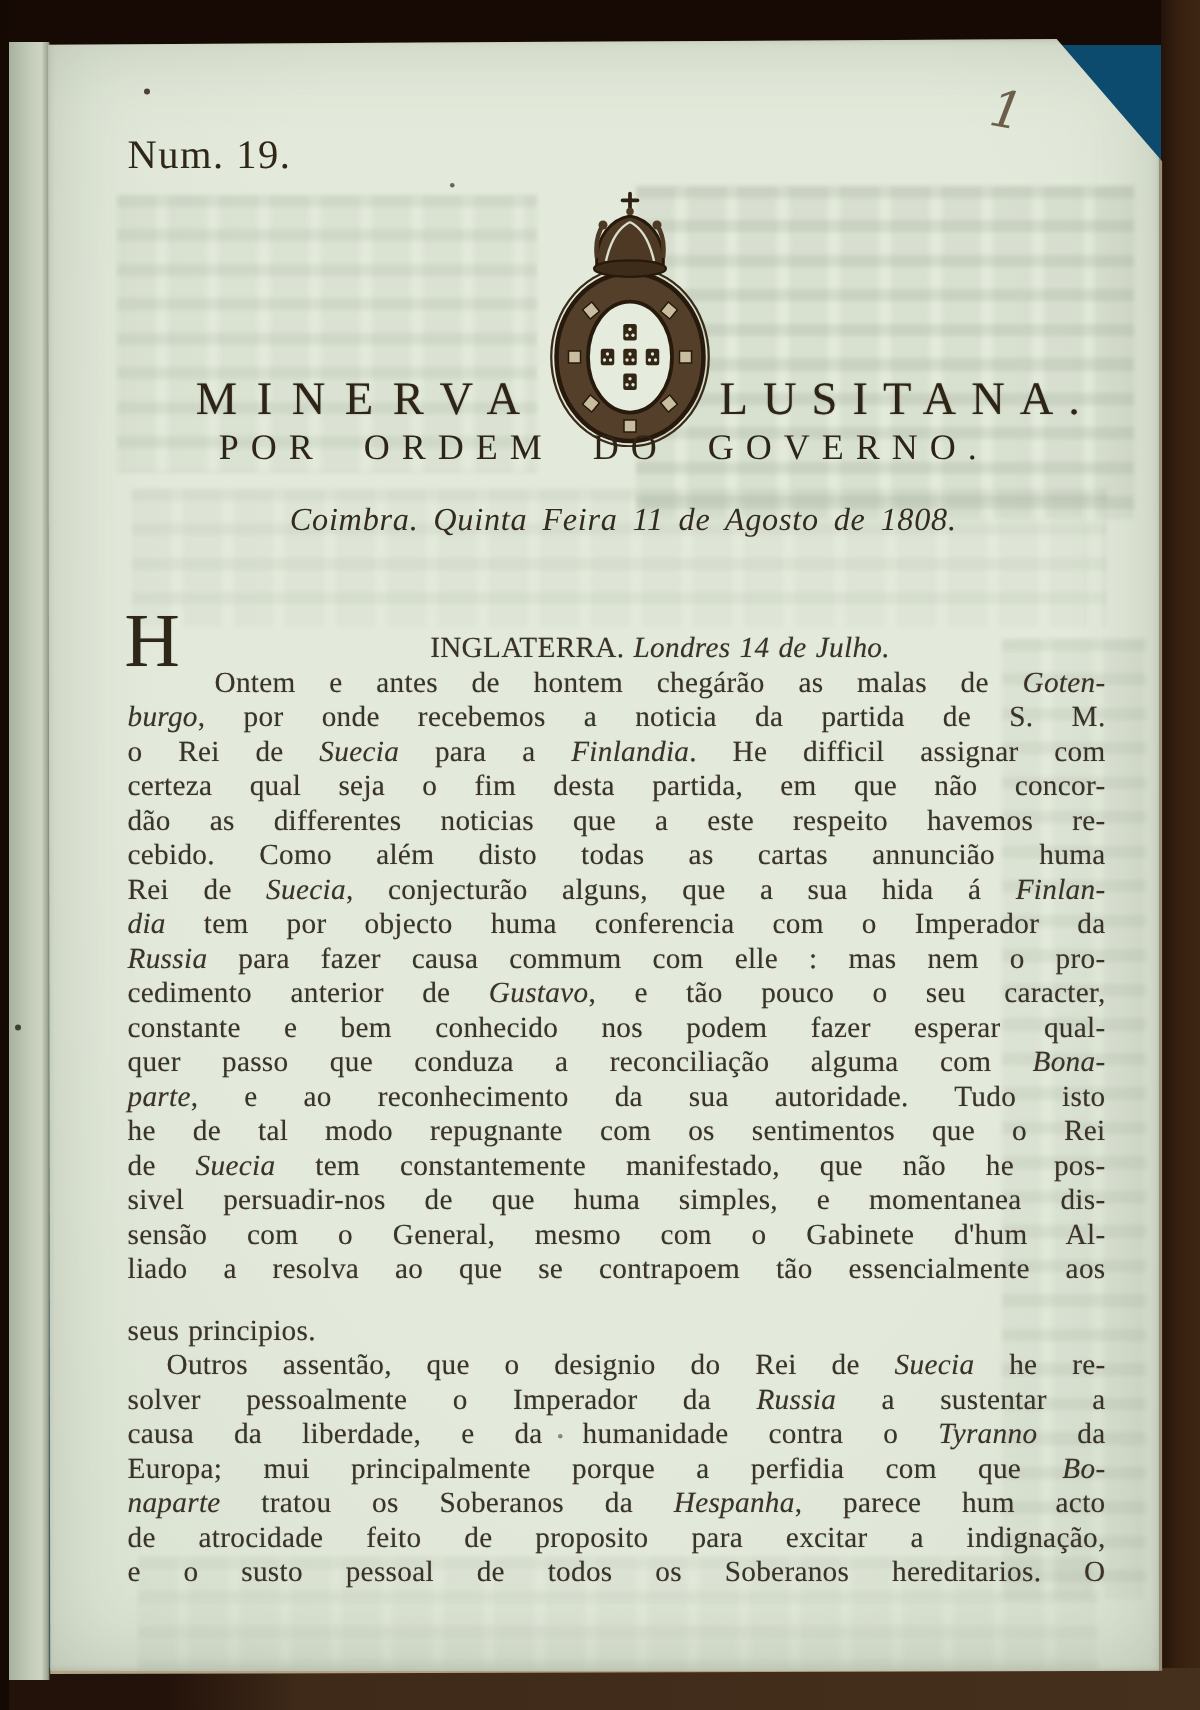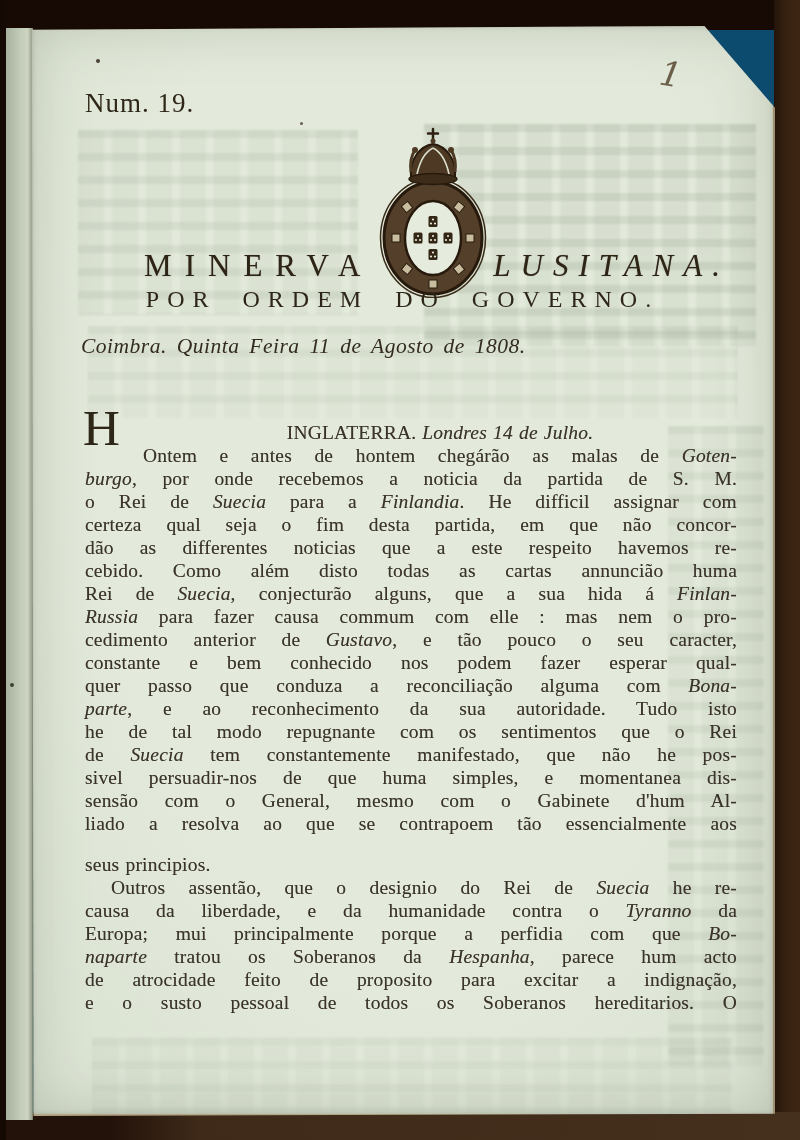--- a/index.html
+++ b/index.html
@@ -44,25 +44,25 @@
   .sp-strip{left:10px;top:683px;width:4px;height:4px;background:#3c4134;}
 
   .issue{position:absolute;left:53px;top:62px;font-size:27px;letter-spacing:1px;color:#2f2718;}
   .hand-num{position:absolute;left:628px;top:28px;font-size:34px;font-style:italic;
             font-family:"DejaVu Serif",serif;color:#584732;opacity:.85;transform:rotate(10deg);}
 
   .masthead{position:absolute;left:53px;top:96px;width:645px;height:176px;
             display:flex;justify-content:flex-end;align-items:flex-end;}
   .mast-title{font-size:31px;color:#2d2416;letter-spacing:13px;margin-bottom:14px;white-space:nowrap;
               text-shadow:0 0 1px rgba(45,36,22,.4);}
-  .mast-title.right{letter-spacing:10px;font-style:italic;}
+  .mast-title.right{letter-spacing:10px;}
 
   .subtitle{position:absolute;left:53px;top:260px;width:635px;text-align:center;
             font-size:24px;letter-spacing:8px;word-spacing:12px;color:#2d2517;white-space:nowrap;}
-  .dateline{position:absolute;left:49px;top:308px;width:635px;
+  .dateline{position:absolute;left:66px;top:308px;width:635px;text-align:center;
             font-style:italic;font-size:21.5px;letter-spacing:.5px;word-spacing:4px;color:#332c1e;}
 
   .article{position:absolute;left:53px;top:377px;width:652px;font-size:19.5px;
            letter-spacing:.2px;word-spacing:1px;color:#3a332a;
            text-shadow:0 0 .6px rgba(58,51,42,.45);}
   .dropcap{position:absolute;left:-2px;top:3px;font-size:51px;line-height:44px;color:#2e2718;}
   .line{height:23px;line-height:23px;text-align:justify;text-align-last:justify;white-space:nowrap;}
   .line .it{font-style:italic;}
   .line.pad{padding-left:58px;}
   .line.ctr{text-align:center;text-align-last:center;white-space:normal;}
@@ -153,32 +153,34 @@
       <div class="dropcap">H</div>
       <div id="lines">
           <div class="line ctr pad nj"><span class="caps">INGLATERRA. </span><span class="it">Londres 14 de Julho.</span></div>
           <div class="line pad"><span>Ontem e antes de hontem chegárão as malas de </span><span class="it">Goten-</span></div>
           <div class="line"><span class="it">burgo</span><span>, por onde recebemos a noticia da partida de S. M.</span></div>
           <div class="line"><span>o Rei de </span><span class="it">Suecia</span><span> para a </span><span class="it">Finlandia</span><span>. He difficil assignar com</span></div>
           <div class="line"><span>certeza qual seja o fim desta partida, em que não concor-</span></div>
           <div class="line"><span>dão as differentes noticias que a este respeito havemos re-</span></div>
           <div class="line"><span>cebido. Como além disto todas as cartas annuncião huma</span></div>
           <div class="line"><span>Rei de </span><span class="it">Suecia</span><span>, conjecturão alguns, que a sua hida á </span><span class="it">Finlan-</span></div>
+          <div class="line"><span class="it">dia</span><span> tem por objecto huma conferencia com o Imperador da</span></div>
           <div class="line"><span class="it">Russia</span><span> para fazer causa commum com elle : mas nem o pro-</span></div>
           <div class="line"><span>cedimento anterior de </span><span class="it">Gustavo</span><span>, e tão pouco o seu caracter,</span></div>
           <div class="line"><span>constante e bem conhecido nos podem fazer esperar qual-</span></div>
           <div class="line"><span>quer passo que conduza a reconciliação alguma com </span><span class="it">Bona-</span></div>
           <div class="line"><span class="it">parte</span><span>, e ao reconhecimento da sua autoridade. Tudo isto</span></div>
           <div class="line"><span>he de tal modo repugnante com os sentimentos que o Rei</span></div>
           <div class="line"><span>de </span><span class="it">Suecia</span><span> tem constantemente manifestado, que não he pos-</span></div>
           <div class="line"><span>sivel persuadir-nos de que huma simples, e momentanea dis-</span></div>
           <div class="line"><span>sensão com o General, mesmo com o Gabinete d'hum Al-</span></div>
           <div class="line"><span>liado a resolva ao que se contrapoem tão essencialmente aos</span></div>
           <div class="line nj"><span>seus principios.</span></div>
           <div class="line ind"><span>Outros assentão, que o designio do Rei de </span><span class="it">Suecia</span><span> he re-</span></div>
+          <div class="line"><span>solver pessoalmente o Imperador da </span><span class="it">Russia</span><span> a sustentar a</span></div>
           <div class="line"><span>causa da liberdade, e da humanidade contra o </span><span class="it">Tyranno</span><span> da</span></div>
           <div class="line"><span>Europa; mui principalmente porque a perfidia com que </span><span class="it">Bo-</span></div>
           <div class="line"><span class="it">naparte</span><span> tratou os Soberanos da </span><span class="it">Hespanha</span><span>, parece hum acto</span></div>
           <div class="line"><span>de atrocidade feito de proposito para excitar a indignação,</span></div>
           <div class="line"><span>e o susto pessoal de todos os Soberanos hereditarios. O</span></div>
         </div>
     </div>
   </div>
 </div>
 

